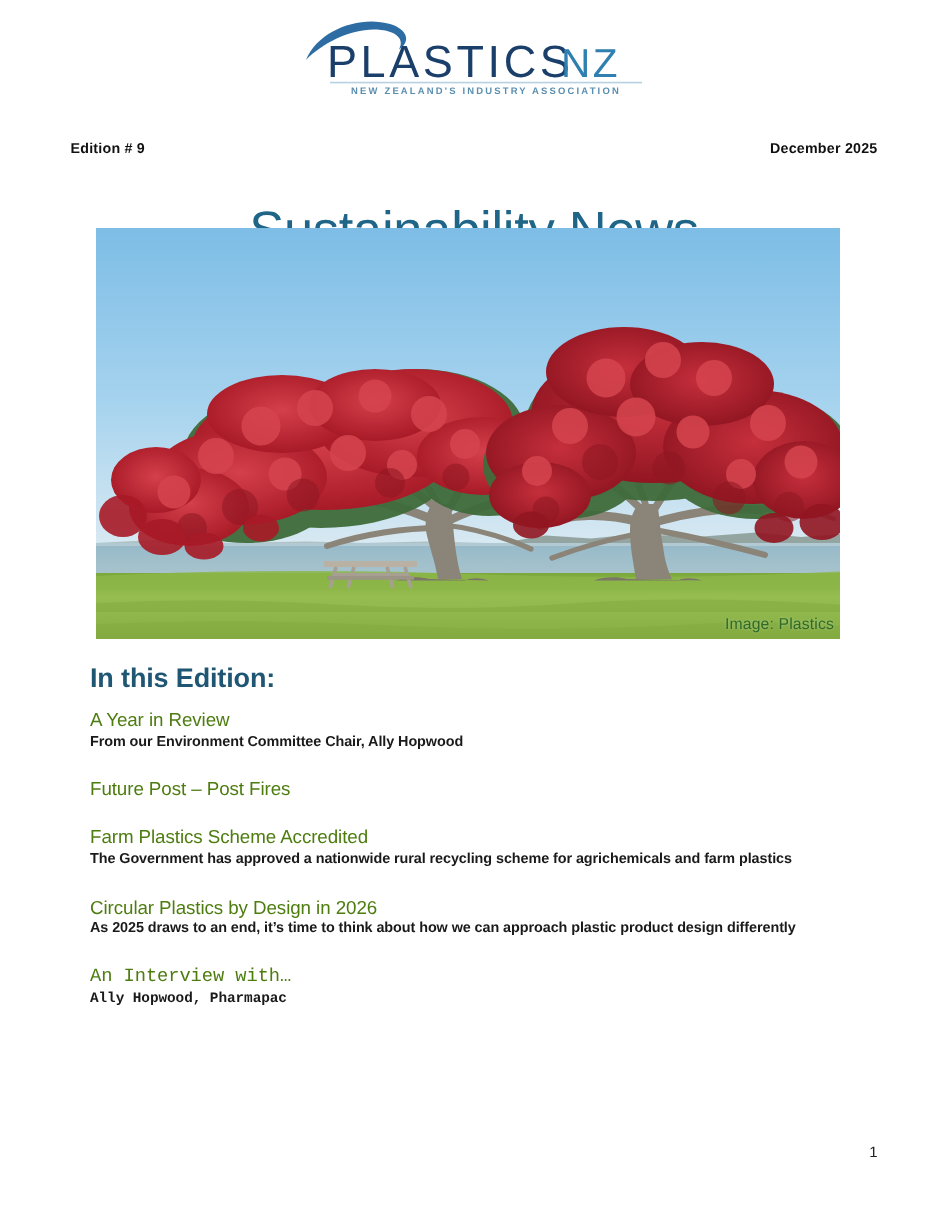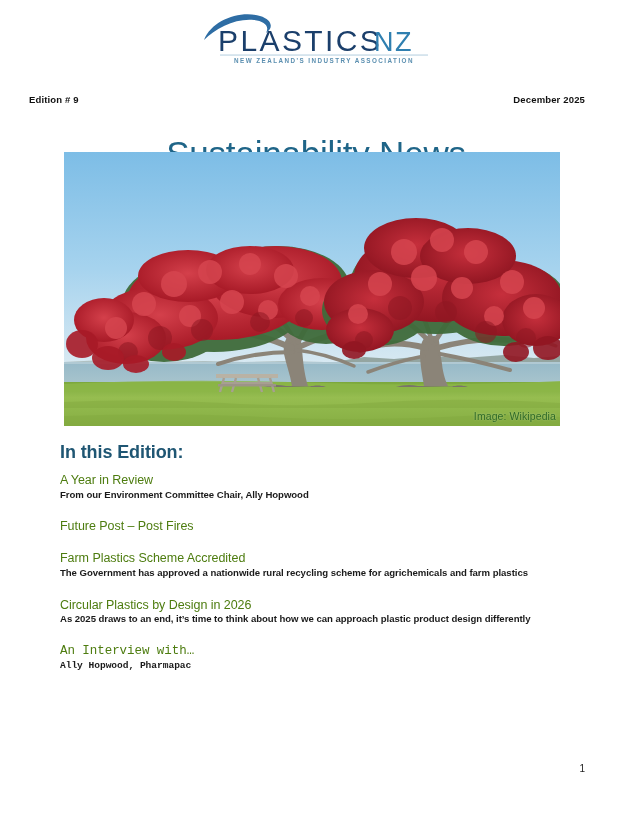--- a/index.html
+++ b/index.html
@@ -28,21 +28,21 @@
     display: inline-block;
     position: relative;
     width: 236px;
     height: 58px;
   }
   .logo-svg { display: block; }
 
   
   .edition-bar {
     position: absolute;
-    left: 29px;
+    left: 47px;
     right: 47px;
     top: 94px;
     display: flex;
     justify-content: space-between;
     align-items: baseline;
     font-size: 9.5px;
     font-weight: bold;
     letter-spacing: 0.15px;
     color: #111111;
   }
@@ -318,21 +318,21 @@
       <rect x="158" y="230" width="50" height="3" fill="#a79f92"></rect>
       <path d="M160 226 L156 240 M206 226 L210 240 M172 226 L168 240 M194 226 L198 240" stroke="#a79f92" stroke-width="2.4" fill="none"></path>
       <rect x="154" y="232" width="58" height="2.5" fill="#9c9487"></rect>
     </g>
 
     <g opacity="0.35">
       <path d="M0 250 Q80 246 160 251 Q240 256 320 250 Q400 245 496 251 L496 256 L0 256 Z" fill="#7da33a"></path>
       <path d="M0 264 Q100 260 200 265 Q300 270 400 264 Q450 261 496 265 L496 274 L0 274 Z" fill="#7fa63c"></path>
     </g>
   </svg>
-  <div class="photo-credit">Image: Wikipedia</div>
+  <div class="photo-credit">Image: Plastics</div>
 </div>
 
 <div class="toc-heading">In this Edition:</div>
 
 <div class="toc">
   <div class="toc-item">
     <div class="toc-title">A Year in Review</div>
     <div class="toc-desc">From our Environment Committee Chair, Ally Hopwood</div>
   </div>
   <div class="toc-item">

